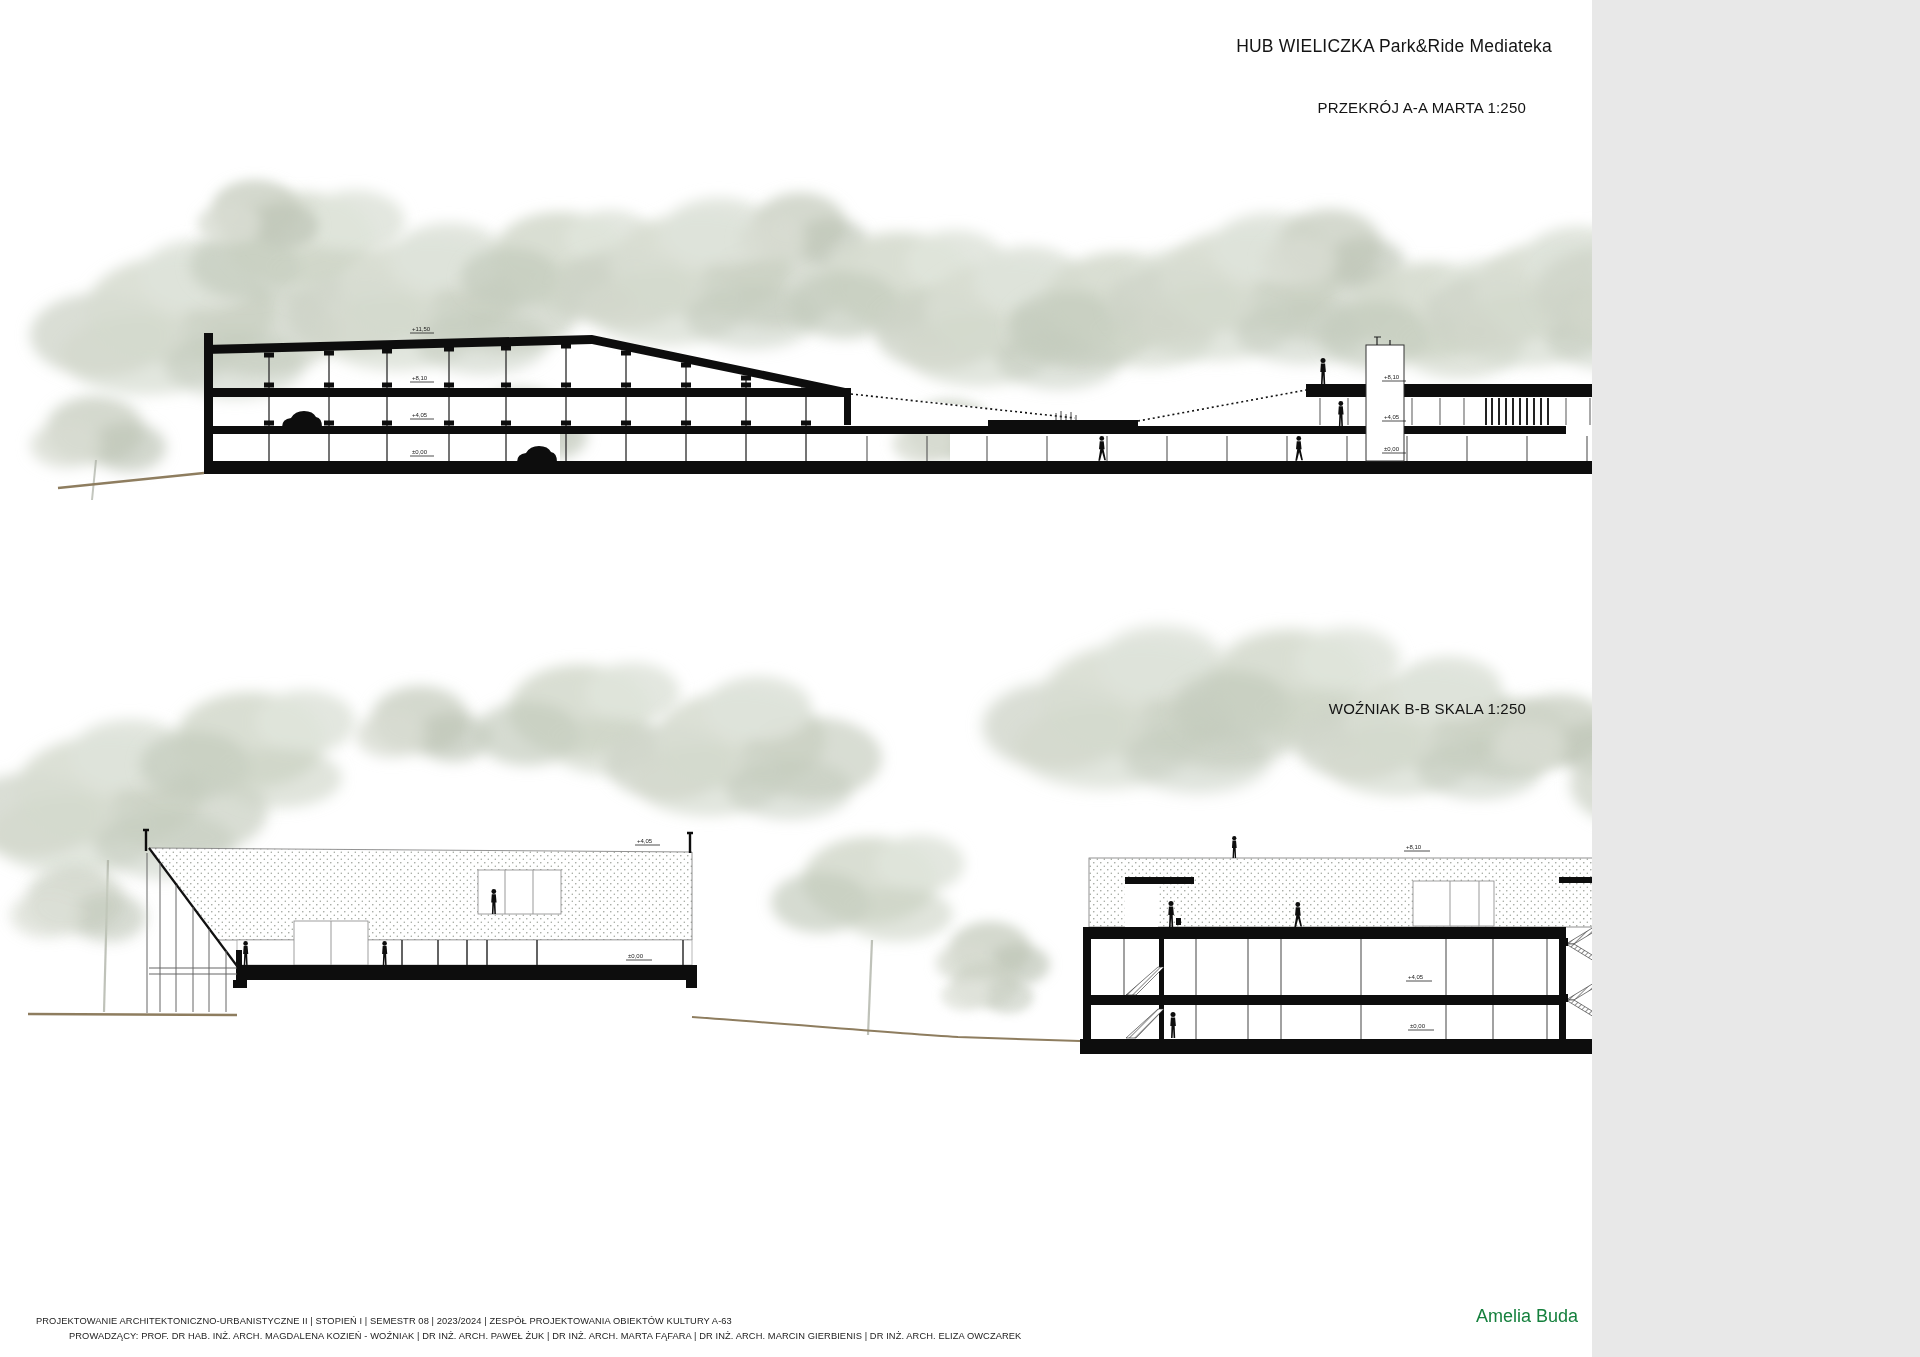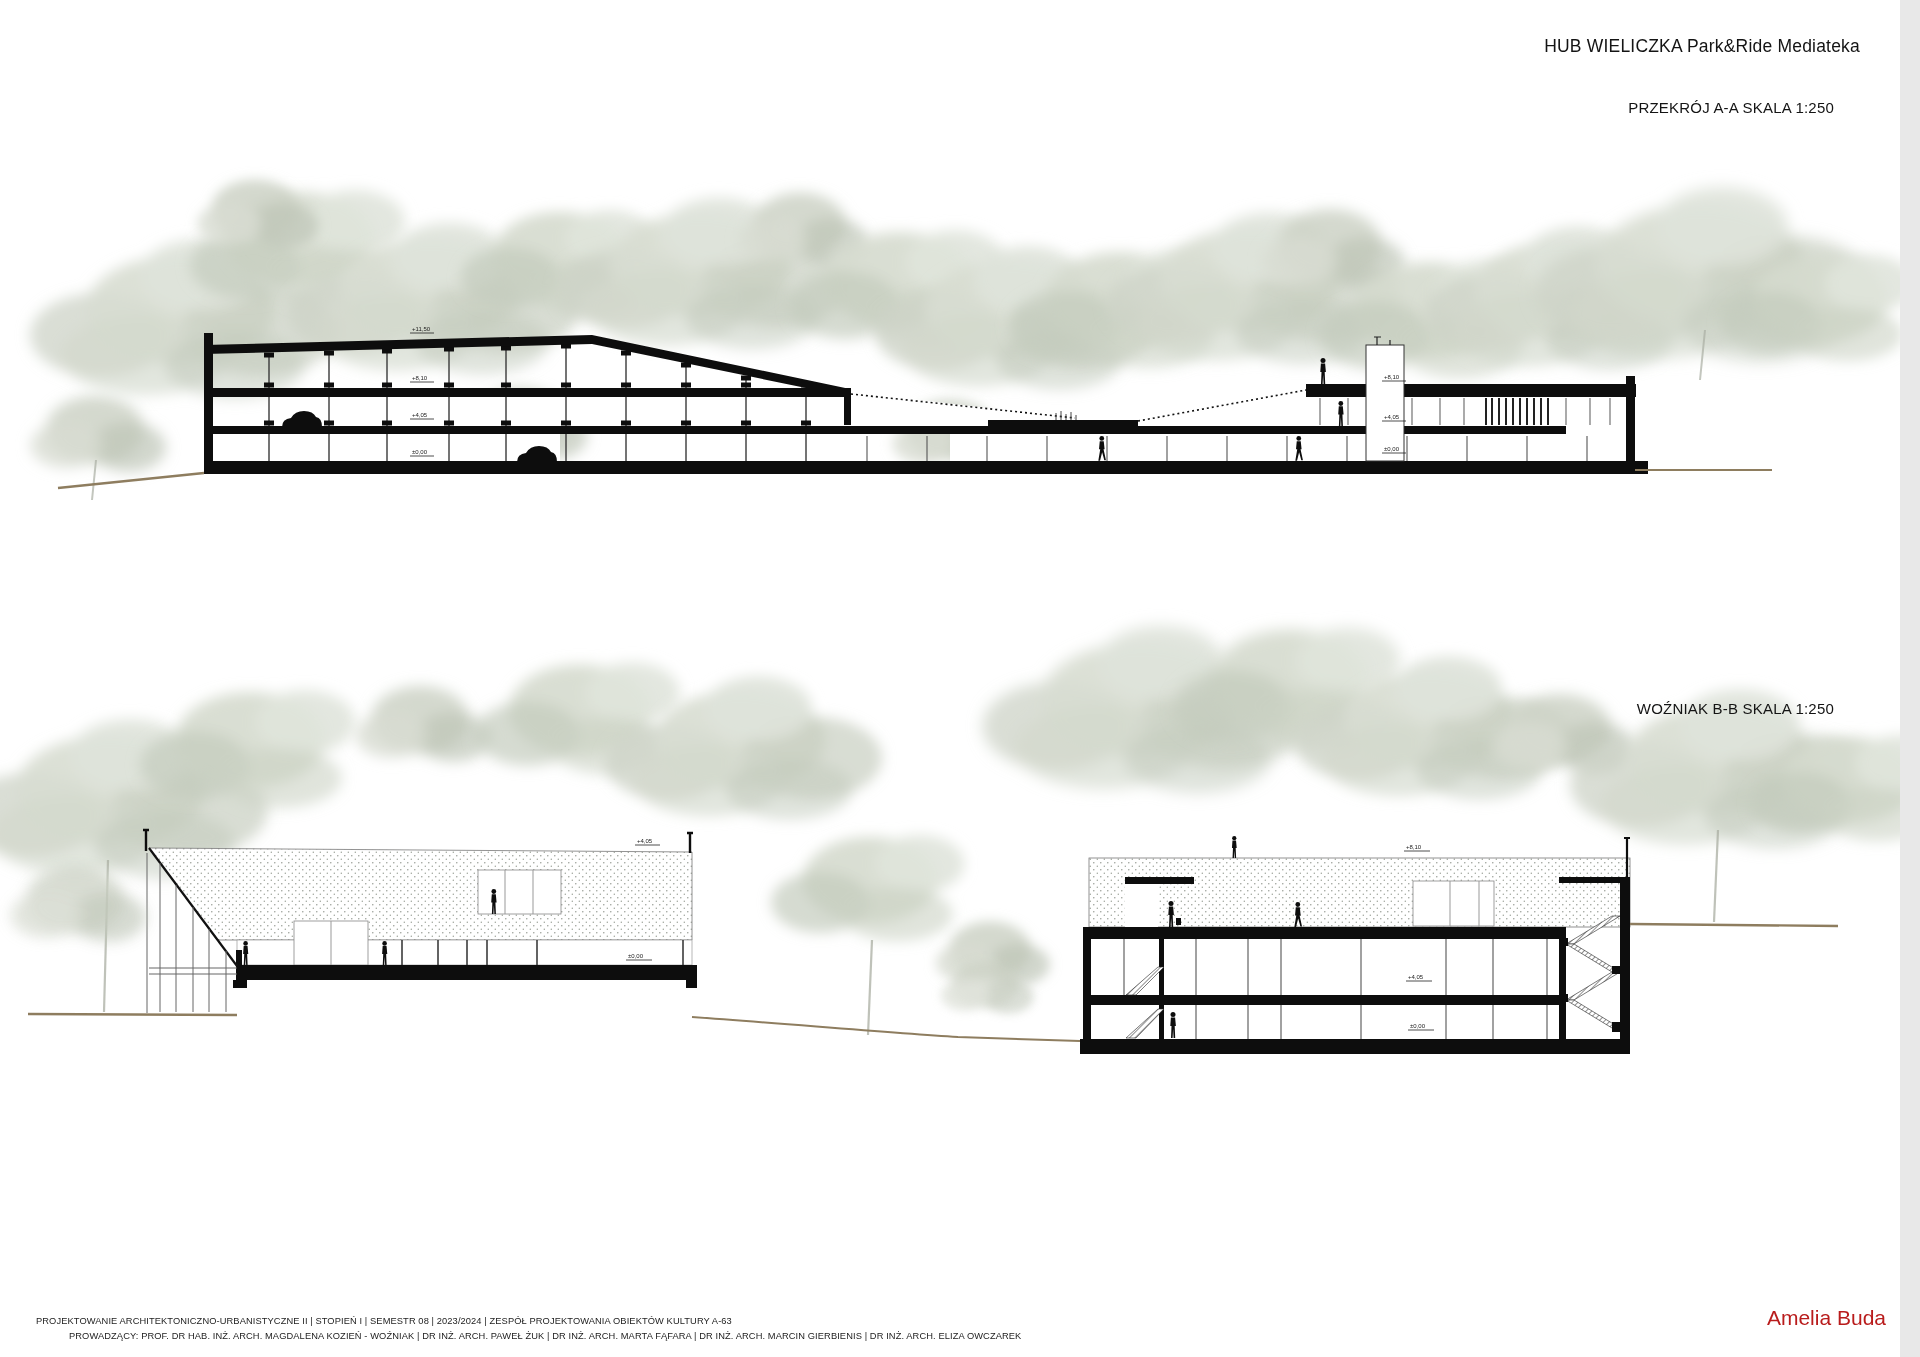--- a/index.html
+++ b/index.html
@@ -1,27 +1,27 @@
 <!DOCTYPE html>
 <html><head>
 <meta charset="utf-8">
 <style>
   html,body{margin:0;padding:0;background:#e8e8e8;}
-  .board{position:relative;width:1900px;height:1357px;background:#ffffff;overflow:hidden;
+  .board{position:relative;width:1592px;height:1357px;background:#ffffff;overflow:hidden;
          font-family:"Liberation Sans", sans-serif;}
   .board svg{position:absolute;left:0;top:0;}
   .txt{position:absolute;color:#141414;white-space:nowrap;}
   .title{top:36px;right:40px;font-size:17.5px;letter-spacing:.2px;}
   .sec-label{right:66px;font-size:15px;letter-spacing:.2px;}
   .sec-a{top:99px;}
   .sec-b{top:700px;}
   .footer-line{left:36px;font-size:9.3px;color:#1c1c1c;letter-spacing:.1px;}
   .f1{top:1316px;}
   .f2{top:1331px;padding-left:33px;}
-  .author{top:1306px;right:14px;font-size:21px;color:#b91c1c;}
+  .author{top:1306px;right:14px;font-size:18px;color:#15803d;}
 </style>
 </head>
 <body>
 
 <div class="board">
 
   <svg width="1920" height="1357" viewBox="0 0 1920 1357">
     <defs>
       <filter id="soft" x="-50%" y="-50%" width="200%" height="200%">
         <feGaussianBlur stdDeviation="7"></feGaussianBlur>
@@ -265,18 +265,18 @@
         <line x1="1404" y1="851" x2="1430" y2="851" stroke="#222" stroke-width=".8"></line>
         <text x="1408" y="979">+4,05</text>
         <line x1="1406" y1="981" x2="1432" y2="981" stroke="#222" stroke-width=".8"></line>
         <text x="1410" y="1028">±0,00</text>
         <line x1="1408" y1="1030" x2="1434" y2="1030" stroke="#222" stroke-width=".8"></line>
       </g>
     </g>
   </svg>
 
   <div class="txt title">HUB WIELICZKA Park&amp;Ride Mediateka</div>
-  <div class="txt sec-label sec-a">PRZEKRÓJ A-A SKALA 1:250</div>
+  <div class="txt sec-label sec-a">PRZEKRÓJ A-A MARTA 1:250</div>
   <div class="txt sec-label sec-b">WOŹNIAK B-B SKALA 1:250</div>
   <div class="txt footer-line f1">PROJEKTOWANIE ARCHITEKTONICZNO-URBANISTYCZNE II | STOPIEŃ I | SEMESTR 08 |  2023/2024 | ZESPÓŁ PROJEKTOWANIA OBIEKTÓW KULTURY A-63</div>
   <div class="txt footer-line f2">PROWADZĄCY: PROF. DR HAB. INŻ. ARCH. MAGDALENA KOZIEŃ - WOŹNIAK  | DR INŻ. ARCH. PAWEŁ ŻUK  | DR INŻ. ARCH. MARTA FĄFARA | DR INŻ. ARCH. MARCIN GIERBIENIS | DR INŻ. ARCH. ELIZA OWCZAREK</div>
   <div class="txt author">Amelia Buda</div>
 </div>
 
 </body></html>

